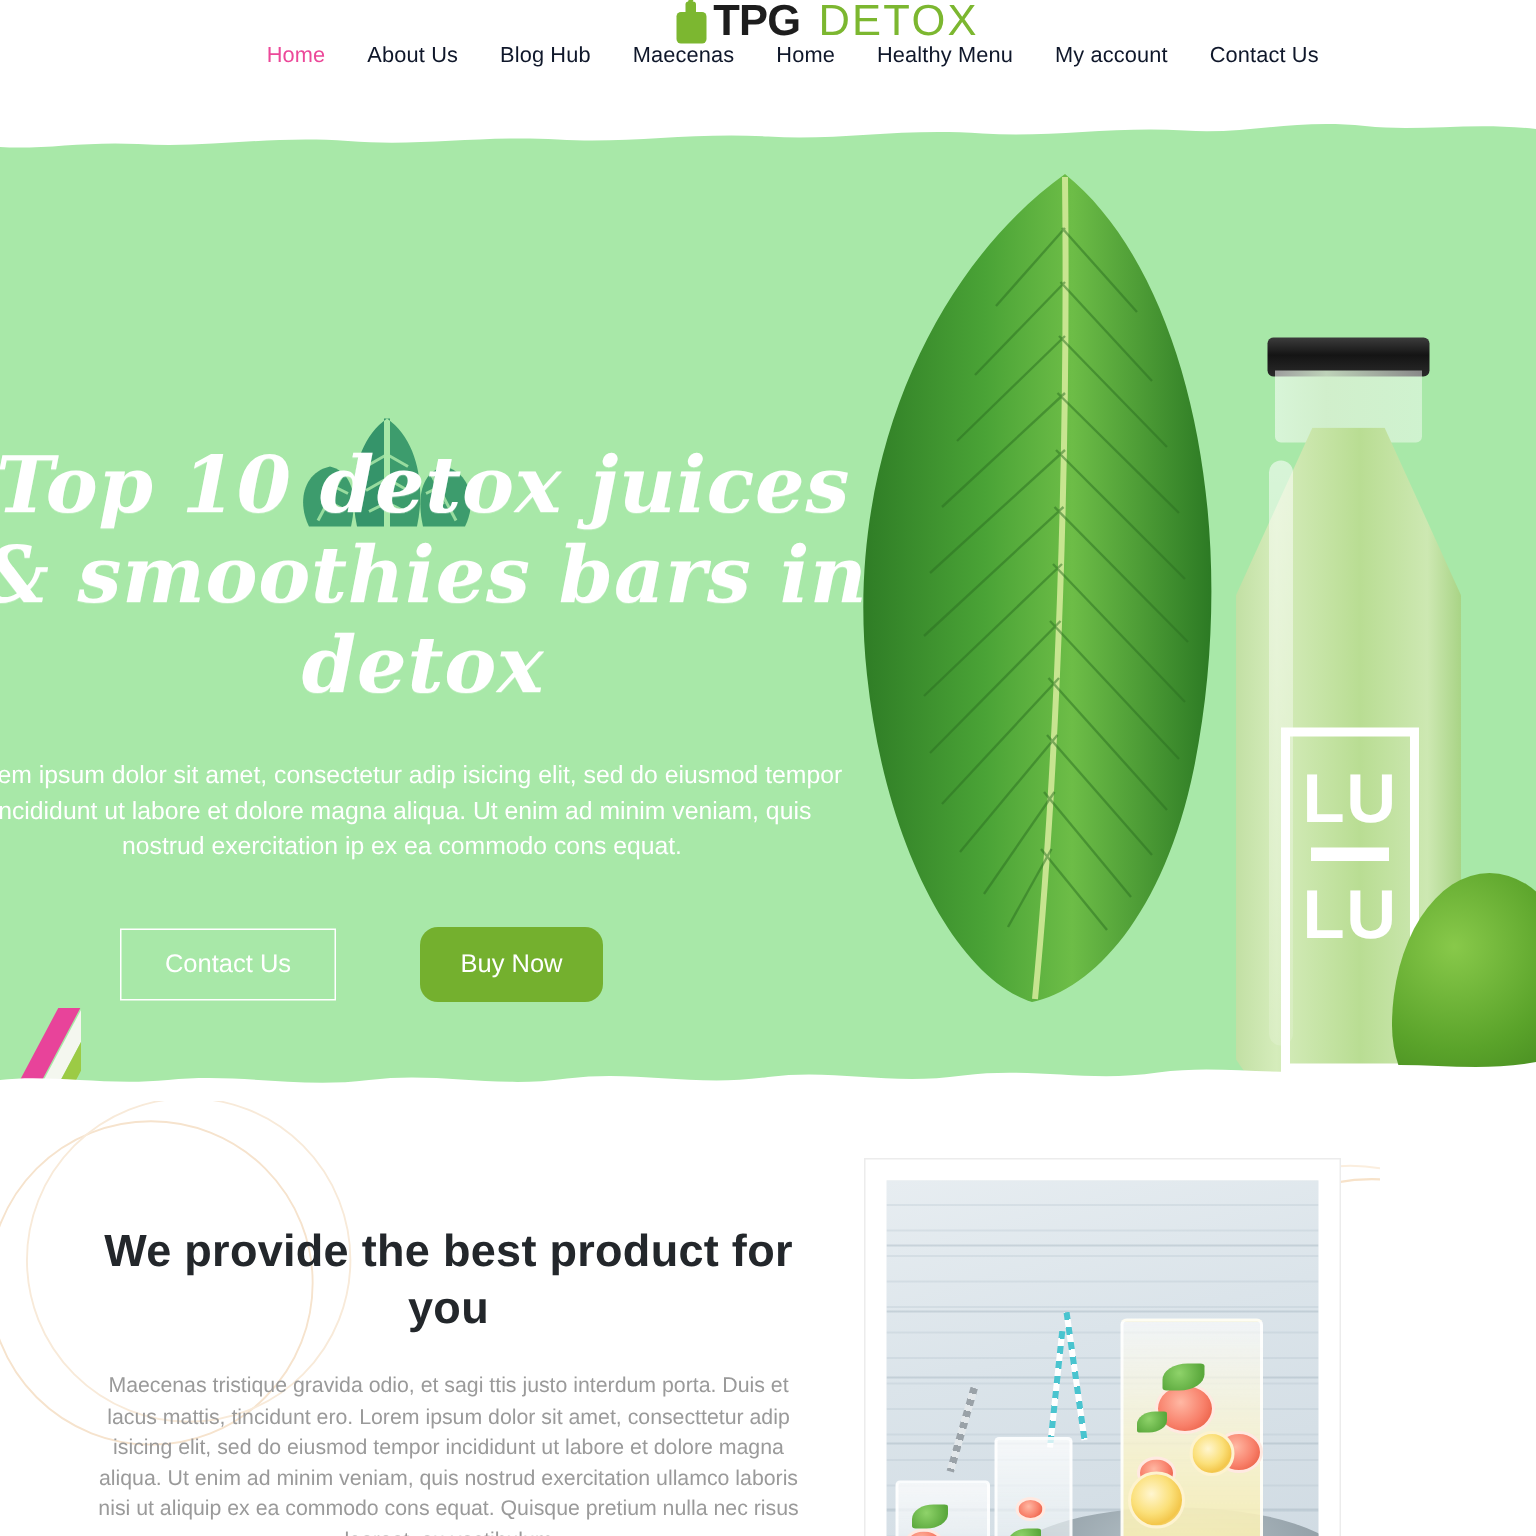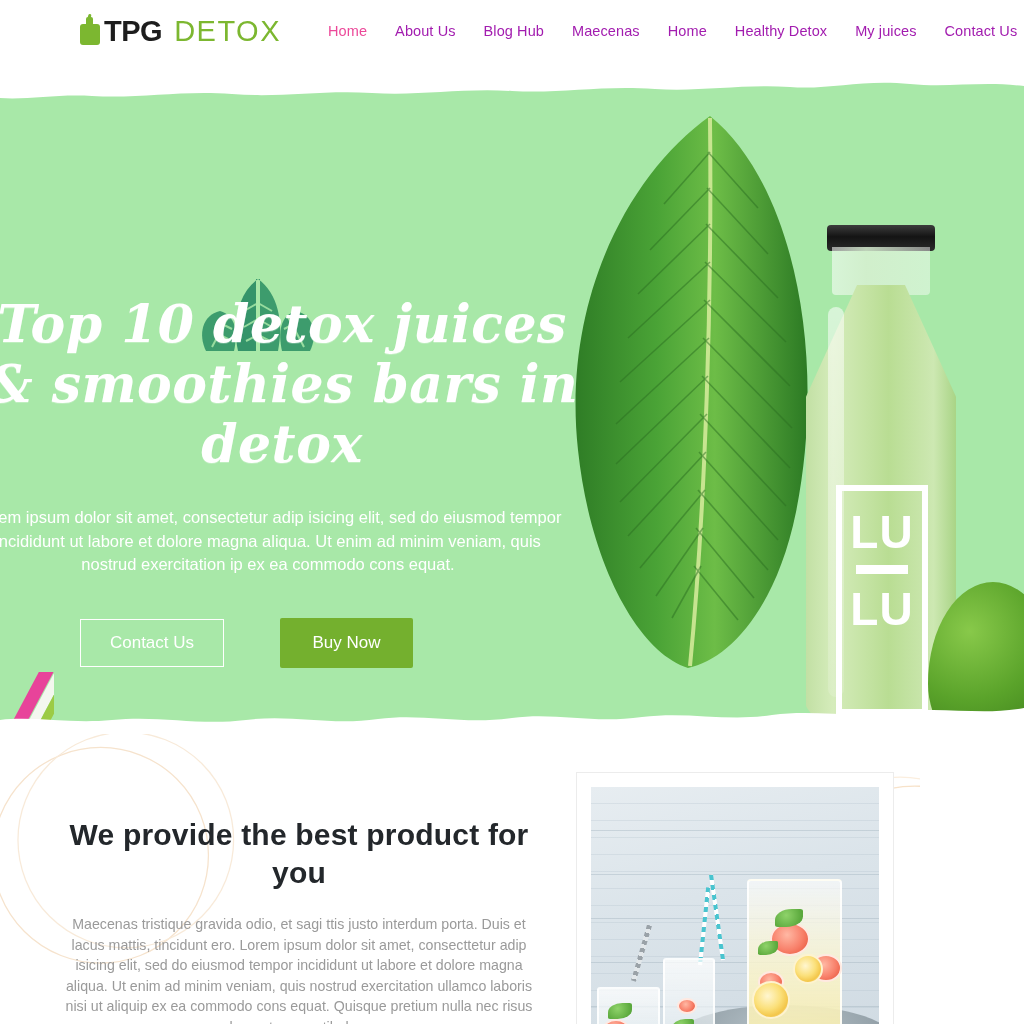--- a/index.html
+++ b/index.html
@@ -23,20 +23,21 @@
   
   .header {
     position: absolute;
     top: 0; left: 0;
     width: 1024px;
     height: 62px;
     background: #ffffff;
     display: flex;
     align-items: center;
     z-index: 40;
+    flex-direction: column;
   }
 
   .brand {
     display: flex;
     align-items: center;
     margin-left: 80px;
     gap: 2px;
     text-decoration: none;
   }
 
@@ -86,21 +87,21 @@
   }
 
   .nav {
     display: flex;
     align-items: center;
     margin-left: 33px;
     gap: 0;
   }
   .nav-item {
     font-size: 14.5px;
-    color: #a21caf;
+    color: #0f172a;
     text-decoration: none;
     padding: 0 14px;
     white-space: nowrap;
     letter-spacing: 0.1px;
   }
   .nav-item.active { color: #ec4899; }
 
   
   .hero {
     position: absolute;
@@ -186,42 +187,42 @@
     color: #ffffff;
     background: transparent;
     font-size: 17px;
     cursor: pointer;
     font-family: "Liberation Sans", sans-serif;
   }
   .btn-solid {
     display: inline-flex;
     align-items: center;
     justify-content: center;
-    width: 133px; height: 50px;
+    width: 122px; height: 50px;
     border: none;
     color: #ffffff;
     background: #74b02e;
     font-size: 17px;
     cursor: pointer;
-    border-radius: 2px;
+    border-radius: 12px;
     font-family: "Liberation Sans", sans-serif;
   }
 
   
   .leaf-art {
     position: absolute;
     left: 560px; top: 40px;
     width: 290px; height: 560px;
     z-index: 12;
   }
 
   
   .bottle-art {
     position: absolute;
-    left: 794px; top: 75px;
+    left: 812px; top: 75px;
     width: 168px; height: 600px;
     z-index: 14;
   }
   .bot-cap {
     position: absolute;
     left: 33px; top: 78px;
     width: 108px; height: 26px;
     background: linear-gradient(180deg,#3c3c3c 0%,#141414 45%,#2a2a2a 100%);
     border-radius: 4px;
   }
@@ -414,22 +415,22 @@
       <span class="brand-tpg">TPG</span>
       <span class="brand-detox">DETOX</span>
     </a>
 
     <nav class="nav">
       <a class="nav-item active" href="#">Home</a>
       <a class="nav-item" href="#">About Us</a>
       <a class="nav-item" href="#">Blog Hub</a>
       <a class="nav-item" href="#">Maecenas</a>
       <a class="nav-item" href="#">Home</a>
-      <a class="nav-item" href="#">Healthy Detox</a>
-      <a class="nav-item" href="#">My juices</a>
+      <a class="nav-item" href="#">Healthy Menu</a>
+      <a class="nav-item" href="#">My account</a>
       <a class="nav-item" href="#">Contact Us</a>
     </nav>
   </div>
 
   <section class="hero">
     <div class="hero-inner">
 
       <svg class="leaf-art" viewBox="0 0 290 560">
         <defs>
           <linearGradient id="lg1" x1="0" y1="0" x2="1" y2="0">

